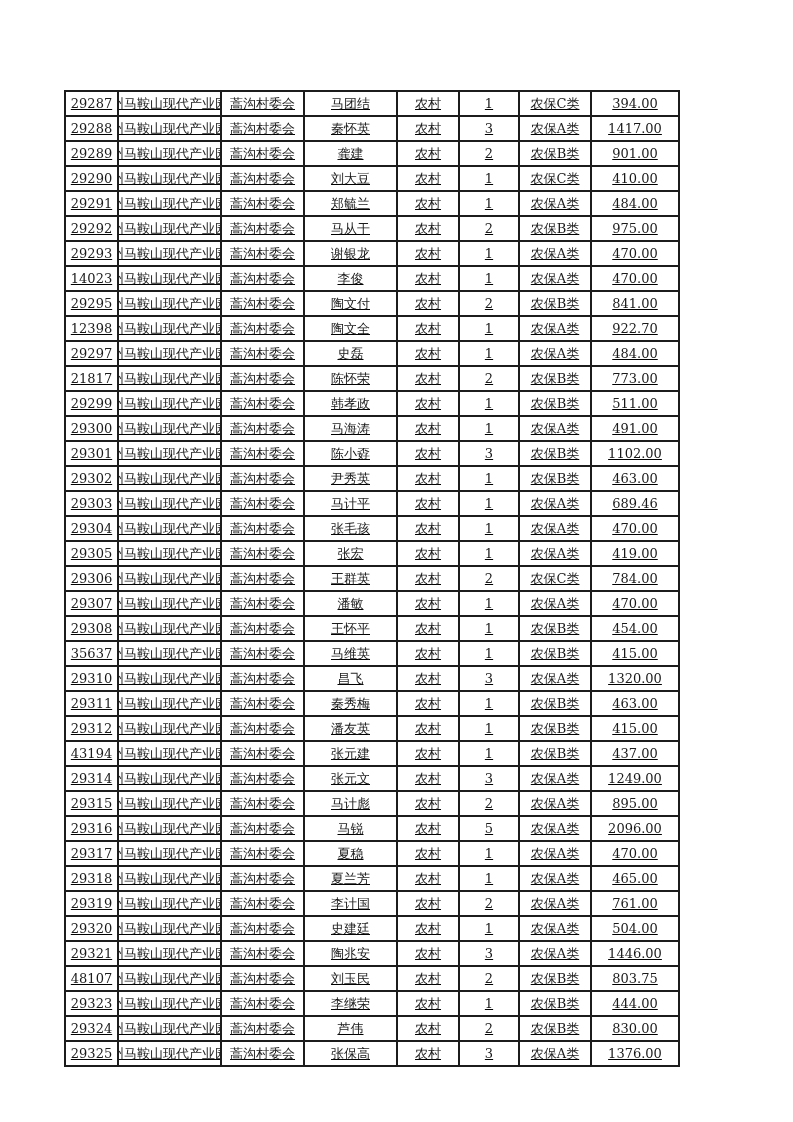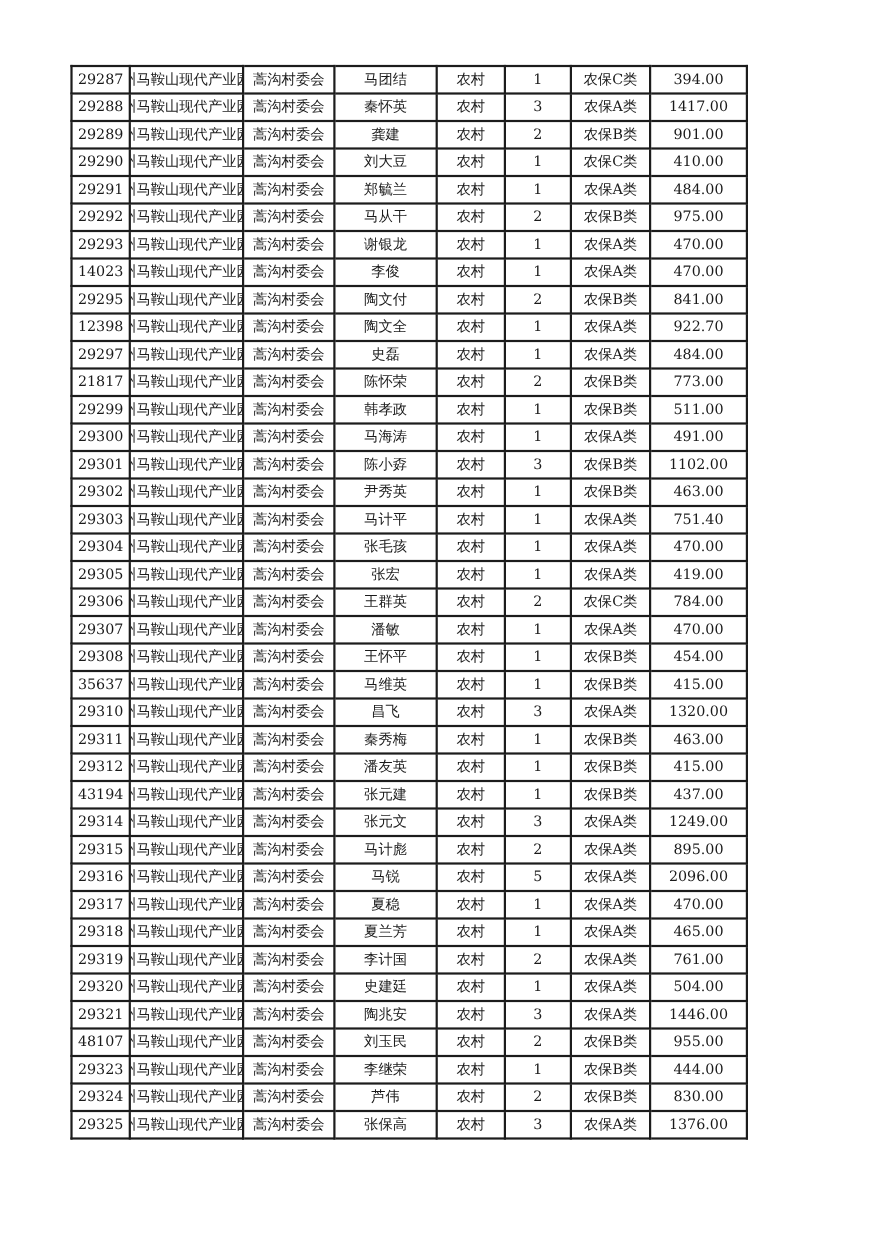--- a/index.html
+++ b/index.html
@@ -10,24 +10,25 @@
     font-family: "DejaVu Serif", "Liberation Serif", serif;
   }
   .sheet {
     position: relative;
     width: 793px; height: 1122px;
     background: #ffffff;
     overflow: hidden;
   }
   table.grid {
     position: absolute;
-    left: 64px; top: 59px;
+    left: 64px; top: 90px;
     width: 614px;
     border-collapse: collapse;
     table-layout: fixed;
+    text-decoration: underline;
   }
   table.grid td {
     border: 2px solid #1c1c1c;
     height: 23px;
     padding: 0;
     text-align: center;
     vertical-align: middle;
     font-size: 13px;
     line-height: 23px;
     color: #1a1a1a;
@@ -290,21 +291,21 @@
           <td class="clip-cell">
             <div class="clip">
               <span>州马鞍山现代产业园</span>
             </div>
           </td>
           <td>蒿沟村委会</td>
           <td>马计平</td>
           <td>农村</td>
           <td>1</td>
           <td>农保A类</td>
-          <td>751.40</td>
+          <td>689.46</td>
         </tr>
         <tr>
           <td>29304</td>
           <td class="clip-cell">
             <div class="clip">
               <span>州马鞍山现代产业园</span>
             </div>
           </td>
           <td>蒿沟村委会</td>
           <td>张毛孩</td>
@@ -556,21 +557,21 @@
           <td class="clip-cell">
             <div class="clip">
               <span>州马鞍山现代产业园</span>
             </div>
           </td>
           <td>蒿沟村委会</td>
           <td>刘玉民</td>
           <td>农村</td>
           <td>2</td>
           <td>农保B类</td>
-          <td>955.00</td>
+          <td>803.75</td>
         </tr>
         <tr>
           <td>29323</td>
           <td class="clip-cell">
             <div class="clip">
               <span>州马鞍山现代产业园</span>
             </div>
           </td>
           <td>蒿沟村委会</td>
           <td>李继荣</td>

